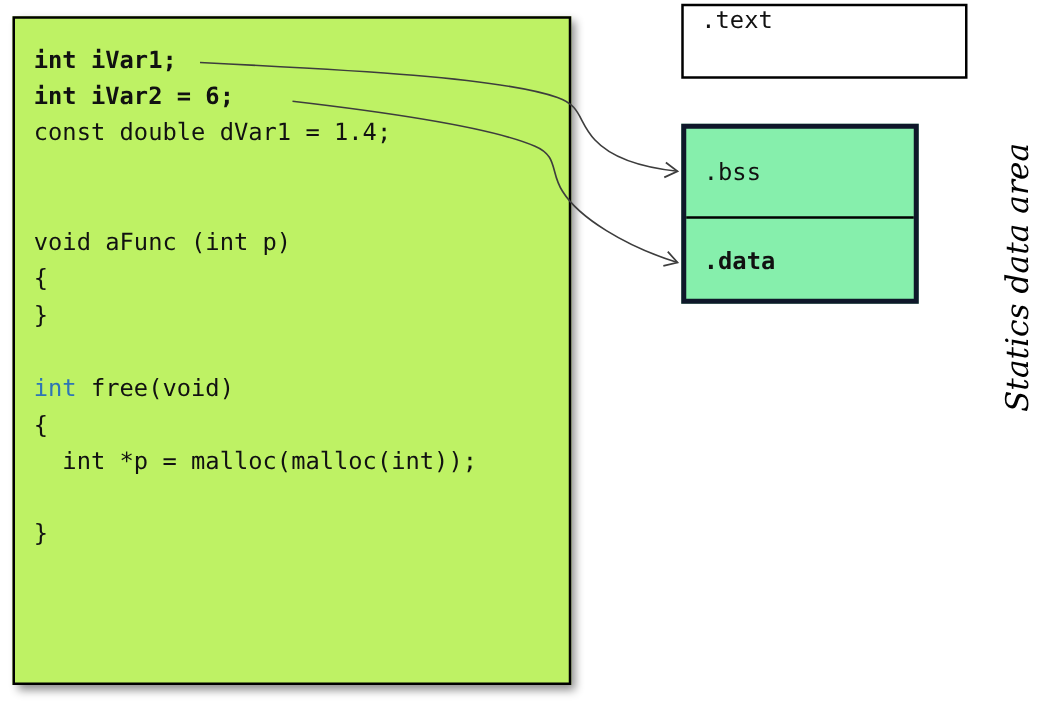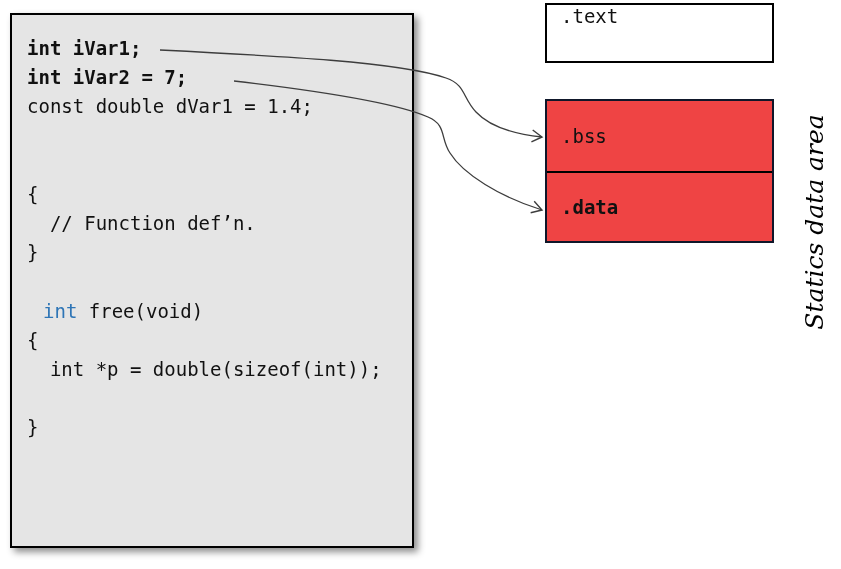--- a/index.html
+++ b/index.html
@@ -3,42 +3,42 @@
 <meta charset="utf-8">
 <style>
   html,body{margin:0;padding:0;}
   body{
     width:841px;height:569px;position:relative;background:#ffffff;
     font-family:"DejaVu Sans Mono","Liberation Mono",monospace;
     overflow:hidden;
   }
   
   .code-box{
-    position:absolute;left:10px;top:13px;width:404px;height:535px;
-    background:#e5e5e5;border:2px solid #000;
+    position:absolute;left:10px;top:13px;width:447px;height:535px;
+    background:#bef264;border:2px solid #000;
     box-shadow:4px 4px 7px rgba(0,0,0,0.45);
     box-sizing:border-box;
     padding:19px 0 0 15px;
     z-index:2;
   }
   .code-line{
     font-size:19px;line-height:29.2px;height:29.2px;
     white-space:pre;color:#111;
   }
   .code-line .bold{font-weight:bold;}
   
   .seg-box{
     position:absolute;background:#ffffff;border:2px solid #000;
     box-sizing:border-box;display:flex;align-items:flex-start;
     font-size:19px;color:#111;padding-left:14px;z-index:3;
   }
   #seg-text{left:545px;top:3px;width:229px;height:60px;}
   #seg-stack{
-    position:absolute;left:545px;top:99px;width:229px;height:144px;
-    border:2px solid #0f172a;box-sizing:border-box;z-index:3;background:#ef4444;
+    position:absolute;left:545px;top:99px;width:190px;height:144px;
+    border:4px solid #0f172a;box-sizing:border-box;z-index:3;background:#86efac;
   }
   .seg-cell{
     display:flex;align-items:center;font-size:19px;color:#111;
     padding-left:14px;box-sizing:border-box;
   }
   #seg-bss{height:72px;border-bottom:2px solid #000;}
   #seg-data{height:68px;font-weight:bold;}
   
   .side-label{
     position:absolute;left:814px;top:222px;
@@ -52,31 +52,31 @@
     position:absolute;left:0;top:0;width:841px;height:569px;
     z-index:4;pointer-events:none;
   }
 </style>
 </head>
 <body>
 
 <div class="code-box">
   <div>
       <div class="code-line"><span class="bold">int iVar1;</span></div>
-      <div class="code-line"><span class="bold">int iVar2 = 7;</span></div>
+      <div class="code-line"><span class="bold">int iVar2 = 6;</span></div>
       <div class="code-line"><span>const double dVar1 = 1.4;</span></div>
       <div class="code-line">&nbsp;</div>
       <div class="code-line">&nbsp;</div>
+      <div class="code-line"><span>void aFunc (int p)</span></div>
       <div class="code-line"><span>{</span></div>
-      <div class="code-line"><span>  // Function def’n.</span></div>
       <div class="code-line"><span>}</span></div>
       <div class="code-line">&nbsp;</div>
-      <div class="code-line"><span style="color: rgb(46, 117, 182); margin-left: 16px;">int</span><span> free(void)</span></div>
+      <div class="code-line"><span style="color: rgb(46, 117, 182);">int</span><span> free(void)</span></div>
       <div class="code-line"><span>{</span></div>
-      <div class="code-line"><span>  int *p = double(sizeof(int));</span></div>
+      <div class="code-line"><span>  int *p = malloc(malloc(int));</span></div>
       <div class="code-line">&nbsp;</div>
       <div class="code-line"><span>}</span></div>
     </div>
 </div>
 
 <div class="seg-box" id="seg-text">
   <span>.text</span>
 </div>
 
 <div id="seg-stack">

